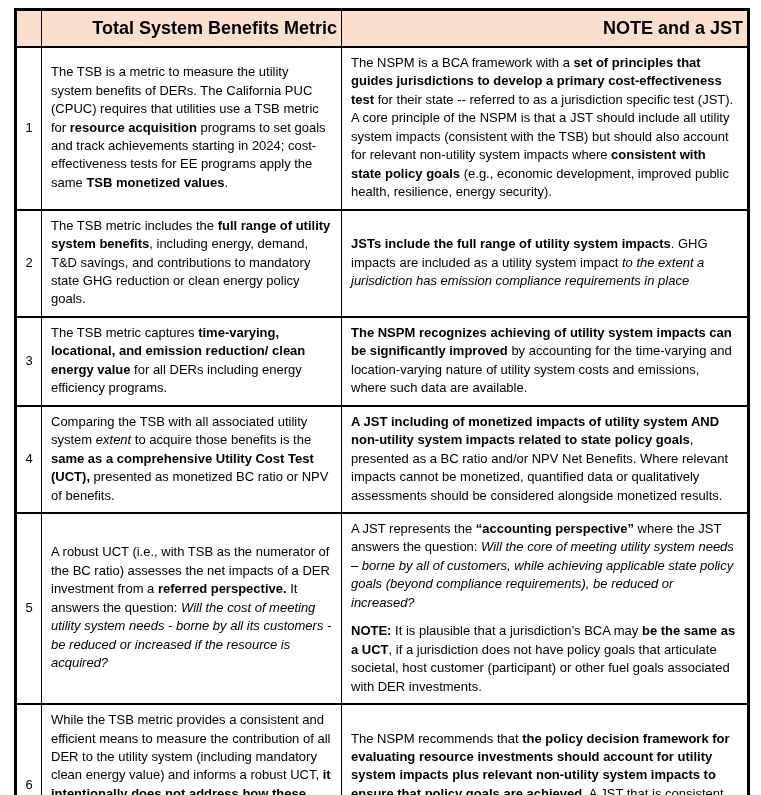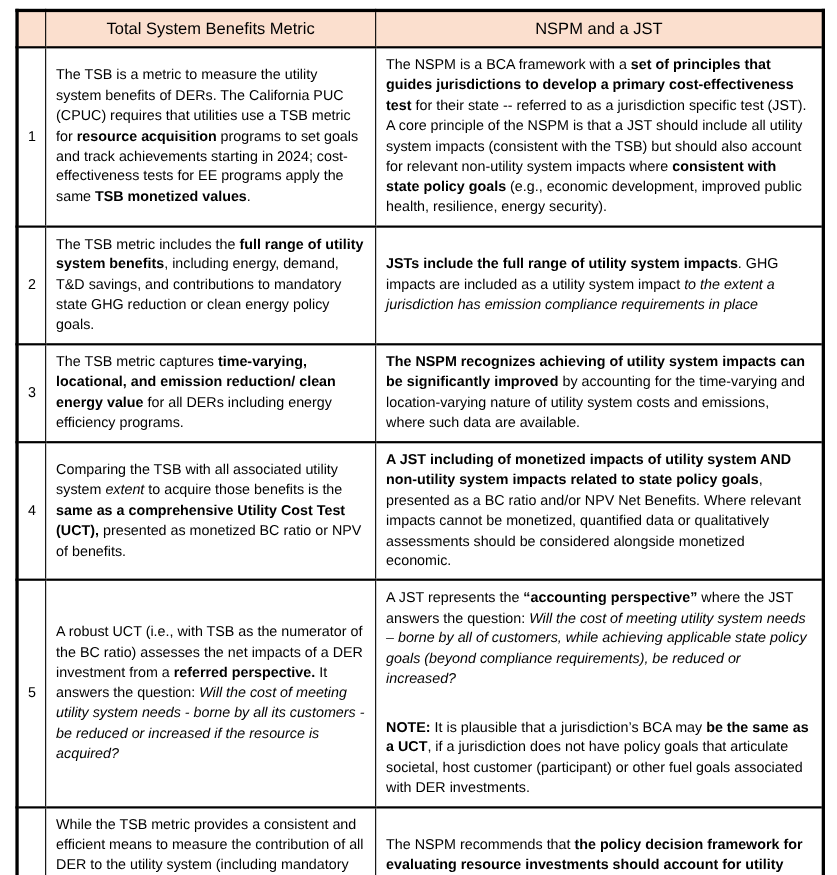--- a/index.html
+++ b/index.html
@@ -26,57 +26,57 @@
   col.c-left  { width: 300px; }
   col.c-right { width: 407px; }
   th, td {
     border: 2px solid #000;
     border-left-width: 1px;
     border-right-width: 1px;
     box-sizing: border-box;
   }
   th {
     background: var(--header-bg, #FBDFCE);
-    font-size: 15px;
-    font-weight: normal;
-    text-align: center;
+    font-size: 18px;
+    font-weight: bold;
+    text-align: right;
     padding: 7px 4px;
     color: #000;
   }
   td {
     vertical-align: middle;
     font-size: 13px;
     line-height: 1.42;
     padding: 6px 9px 7px 9px;
   }
   td.num {
     text-align: center;
     padding: 2px;
     font-size: 13px;
   }
   td.cell p { margin: 0; }
-  td.cell p + p { margin-top: 25px; }
+  td.cell p + p { margin-top: 10px; }
   .b { font-weight: bold; }
   .i { font-style: italic; text-align: right; }
 </style>
 </head>
 <body>
 
 <div class="page">
   <table class="cmp">
     <colgroup>
       <col class="c-num">
       <col class="c-left">
       <col class="c-right">
     </colgroup>
     <thead>
       <tr>
         <th></th>
         <th>Total System Benefits Metric</th>
-        <th>NSPM and a JST</th>
+        <th>NOTE and a JST</th>
       </tr>
     </thead>
     <tbody id="rows">
         <tr>
           <td class="num">1</td>
           <td class="cell left">
             <p><span class="">The TSB is a metric to measure the utility system benefits of DERs. The California PUC (CPUC) requires that utilities use a TSB metric for </span><span class="b ">resource acquisition</span><span class=""> programs to set goals and track achievements starting in 2024; cost-effectiveness tests for EE programs apply the same </span><span class="b ">TSB monetized values</span><span class="">.</span></p>
           </td>
           <td class="cell right">
             <p><span class="">The NSPM is a BCA framework with a </span><span class="b ">set of principles that guides jurisdictions to develop a primary cost-effectiveness test</span><span class=""> for their state -- referred to as a jurisdiction specific test (JST). A core principle of the NSPM is that a JST should include all utility system impacts (consistent with the TSB) but should also account for relevant non-utility system impacts where </span><span class="b ">consistent with state policy goals</span><span class=""> (e.g., economic development, improved public health, resilience, energy security).</span></p>
@@ -99,30 +99,30 @@
           <td class="cell right">
             <p><span class="b ">The NSPM recognizes achieving of utility system impacts can be significantly improved</span><span class=""> by accounting for the time-varying and location-varying nature of utility system costs and emissions, where such data are available.</span></p>
           </td>
         </tr>
         <tr>
           <td class="num">4</td>
           <td class="cell left">
             <p><span class="">Comparing the TSB with all associated utility system </span><span class="i">extent</span><span class=""> to acquire those benefits is the </span><span class="b ">same as a comprehensive Utility Cost Test (UCT),</span><span class=""> presented as monetized BC ratio or NPV of benefits.</span></p>
           </td>
           <td class="cell right">
-            <p><span class="b ">A JST including of monetized impacts of utility system AND non-utility system impacts related to state policy goals</span><span class="">, presented as a BC ratio and/or NPV Net Benefits. Where relevant impacts cannot be monetized, quantified data or qualitatively assessments should be considered alongside monetized economic.</span></p>
+            <p><span class="b ">A JST including of monetized impacts of utility system AND non-utility system impacts related to state policy goals</span><span class="">, presented as a BC ratio and/or NPV Net Benefits. Where relevant impacts cannot be monetized, quantified data or qualitatively assessments should be considered alongside monetized results.</span></p>
           </td>
         </tr>
         <tr>
           <td class="num">5</td>
           <td class="cell left">
             <p><span class="">A robust UCT (i.e., with TSB as the numerator of the BC ratio) assesses the net impacts of a DER investment from a </span><span class="b ">referred perspective.</span><span class=""> It answers the question: </span><span class="i">Will the cost of meeting utility system needs - borne by all its customers - be reduced or increased if the resource is acquired?</span></p>
           </td>
           <td class="cell right">
-            <p><span class="">A JST represents the </span><span class="b ">“accounting perspective”</span><span class=""> where the JST answers the question: </span><span class="i">Will the cost of meeting utility system needs – borne by all of customers, while achieving applicable state policy goals (beyond compliance requirements), be reduced or increased?</span></p>
+            <p><span class="">A JST represents the </span><span class="b ">“accounting perspective”</span><span class=""> where the JST answers the question: </span><span class="i">Will the core of meeting utility system needs – borne by all of customers, while achieving applicable state policy goals (beyond compliance requirements), be reduced or increased?</span></p>
             <p><span class="b ">NOTE:</span><span class=""> It is plausible that a jurisdiction’s BCA may </span><span class="b ">be the same as a UCT</span><span class="">, if a jurisdiction does not have policy goals that articulate societal, host customer (participant) or other fuel goals associated with DER investments.</span></p>
           </td>
         </tr>
         <tr>
           <td class="num">6</td>
           <td class="cell left">
             <p><span class="">While the TSB metric provides a consistent and efficient means to measure the contribution of all DER to the utility system (including mandatory clean energy value) and informs a robust UCT, </span><span class="b ">it intentionally does not address how these resource investments contribute to broader societal goals of energy and environmental policy</span></p>
           </td>
           <td class="cell right">
             <p><span class="">The NSPM recommends that </span><span class="b ">the policy decision framework for evaluating resource investments should account for utility system impacts plus relevant non-utility system impacts to ensure that policy goals are achieved.</span><span class=""> A JST that is consistent with NSPM principles will answer the question of what DER resources merit investment given state policy goals.</span></p>

